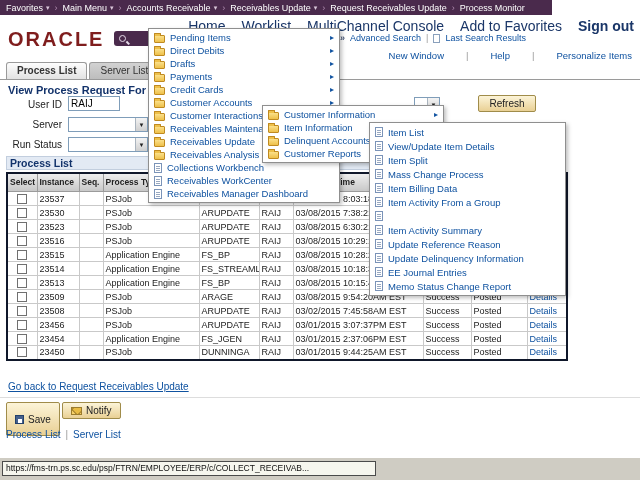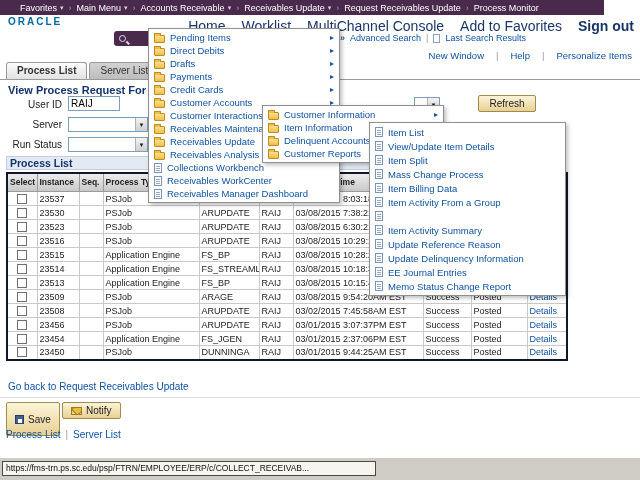--- a/index.html
+++ b/index.html
@@ -1,40 +1,40 @@
 <!DOCTYPE html>
 <html><head>
 <meta charset="utf-8">
 <style>
   * { margin:0; padding:0; box-sizing:border-box; }
   html,body { width:640px; height:480px; overflow:hidden; background:#fff; }
   body { font-family:"Liberation Sans", sans-serif; }
   #screen { position:relative; width:640px; height:480px; background:#fff; overflow:hidden; }
 
   
-  .topbar { position:absolute; top:0; left:0; width:604px; height:15px; background:#4a2a4c;
-            display:flex; align-items:center; padding-left:20px; gap:5px; }
+  .topbar { position:absolute; top:0; left:0; width:552px; height:15px; background:#4a2a4c;
+            display:flex; align-items:center; padding-left:6px; gap:5px; }
   .crumb { display:flex; align-items:center; gap:3px; color:#fff; font-size:9px; cursor:pointer; white-space:nowrap; }
   .caret { font-size:7px; color:#d9c6d9; }
   .crumb-sep { color:#b08cb0; font-size:9px; }
 
   
-  .logo { position:absolute; left:8px; top:16px; color:#0369a1; font-size:10px; font-weight:bold; letter-spacing:2px; }
+  .logo { position:absolute; left:8px; top:28px; color:#7f1d1d; font-size:20px; font-weight:bold; letter-spacing:2px; }
   .header-links { position:absolute; right:6px; top:18px; display:flex; gap:16px; font-size:14px; }
   .hlink { color:#1a3668; cursor:pointer; white-space:nowrap; }
   .searchbar { position:absolute; left:114px; top:31px; width:220px; height:15px; background:#4a2a4c;
                border-radius:3px; display:flex; align-items:center; padding:0 5px; }
   .mag { width:7px; height:7px; border:1.5px solid #e6dcea; border-radius:50%; position:relative; }
   .mag::after { content:""; position:absolute; left:6px; top:6px; width:4px; height:1.5px; background:#e6dcea; transform:rotate(45deg); }
   .adv-links { position:absolute; left:340px; top:33px; display:flex; gap:5px; align-items:center; font-size:9px; }
   .adv-links .sep { color:#999; }
   .chev-ic { color:#4a5a7a; font-size:9px; font-weight:bold; }
   .mini-doc { width:7px; height:9px; background:#fff; border:1px solid #8aa0bc; }
 
-  .pagebar { position:absolute; right:8px; top:50px; display:flex; gap:12px; font-size:9.5px; }
+  .pagebar { position:absolute; right:8px; top:50px; display:flex; gap:22px; font-size:9.5px; }
   .plink { color:#0f52a0; cursor:pointer; white-space:nowrap; }
   .psep { color:#999; }
 
   
   .tabs { position:absolute; left:6px; top:62px; display:flex; gap:2px; }
   .tab { height:17px; padding:2px 10px 0 10px; font-size:10px; color:#333; border:1px solid #9a9a9a; border-bottom:none;
          border-radius:3px 3px 0 0; background:linear-gradient(#d2d2d2,#bdbdbd); cursor:pointer; }
   .tab.active { background:linear-gradient(#fdfdfd,#e2e2e2); font-weight:bold; }
   .content-top { position:absolute; top:79px; left:0; width:640px; border-top:1px solid #9a9a9a; }
 
@@ -56,21 +56,21 @@
   .grid-title-bar span { font-size:10.5px; font-weight:bold; color:#13336b; padding-left:3px; }
   table.grid { position:absolute; left:6px; top:172px; border-collapse:collapse; table-layout:fixed; width:554px; }
   .grid th { background:linear-gradient(#ededed,#c8c8c8); border:1px solid #9b9b9b; font-size:8.5px; line-height:8.5px;
              font-weight:bold; color:#222; height:17px; padding:0 2px; text-align:left; overflow:hidden; }
   .grid td { border:1px solid #c9c9c9; height:14px; padding:0 2px; font-size:9px; color:#222;
              white-space:nowrap; overflow:hidden; background:#fff; }
   .grid { border:2px solid #0f172a; }
   .checkbox { display:block; margin:0 auto; width:10px; height:10px; background:#fff; border:1px solid #707070; }
   .dlink { color:#0f52a0; cursor:pointer; }
 
-  .backlink { position:absolute; left:8px; top:381px; font-size:10px; color:#0f52a0; cursor:pointer; }
+  .backlink { position:absolute; left:8px; top:381px; font-size:10px; color:#0f52a0; cursor:pointer;text-decoration:underline; }
   .divider { position:absolute; left:0; top:397px; width:640px; border-top:1px solid #ddd; }
   .icon-disk { width:9px; height:9px; background:#46608c; border:1px solid #23406a; position:relative; }
   .icon-disk::after { content:""; position:absolute; left:2px; bottom:0; width:4px; height:4px; background:#fff; }
   .icon-env { width:11px; height:8px; background:#f7d26a; border:1px solid #9c7c2c; position:relative; overflow:hidden; }
   .icon-env::after { content:""; position:absolute; left:1px; top:-3px; width:7px; height:7px; background:#e9bc44;
                      border:1px solid #9c7c2c; transform:rotate(45deg); }
   .bottomlinks { position:absolute; left:6px; top:429px; display:flex; gap:5px; font-size:10px; }
 
   
   .statusstrip { position:absolute; left:0; top:458px; width:640px; height:22px; background:#cfccc3; }

